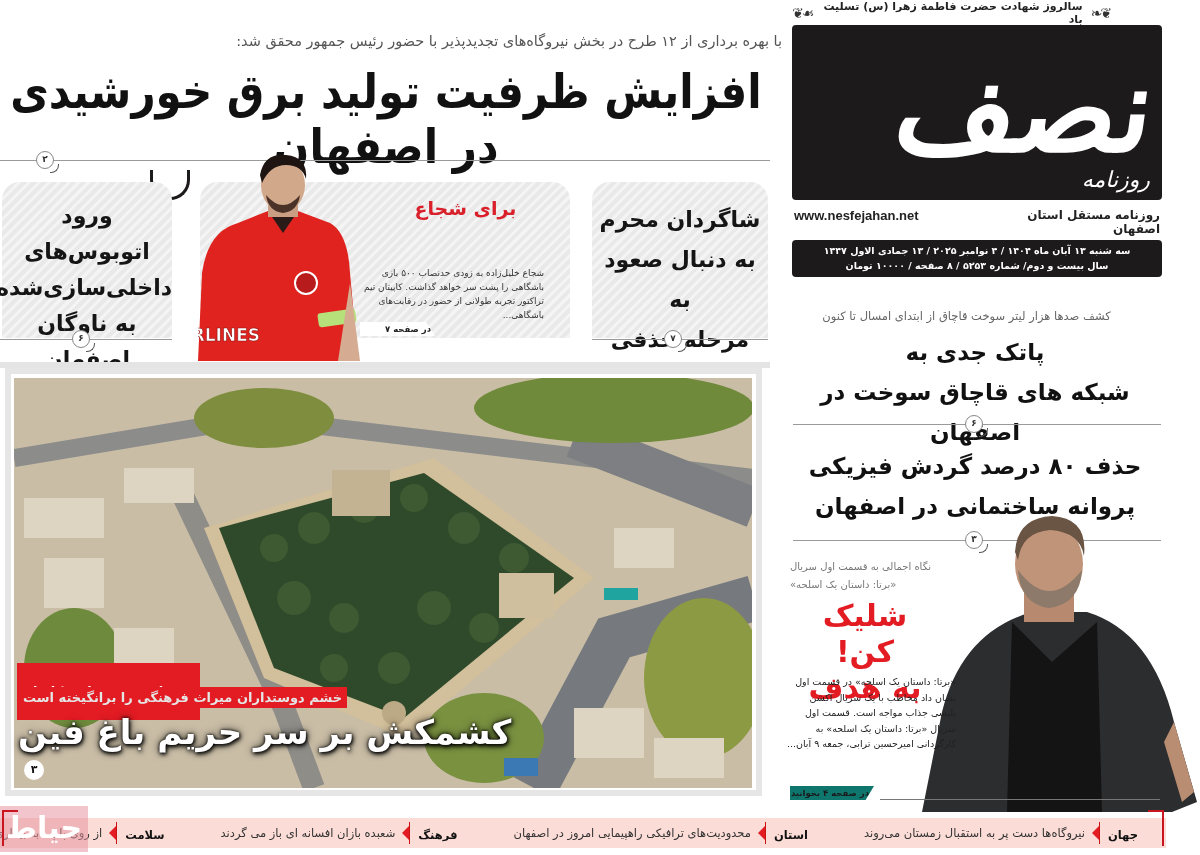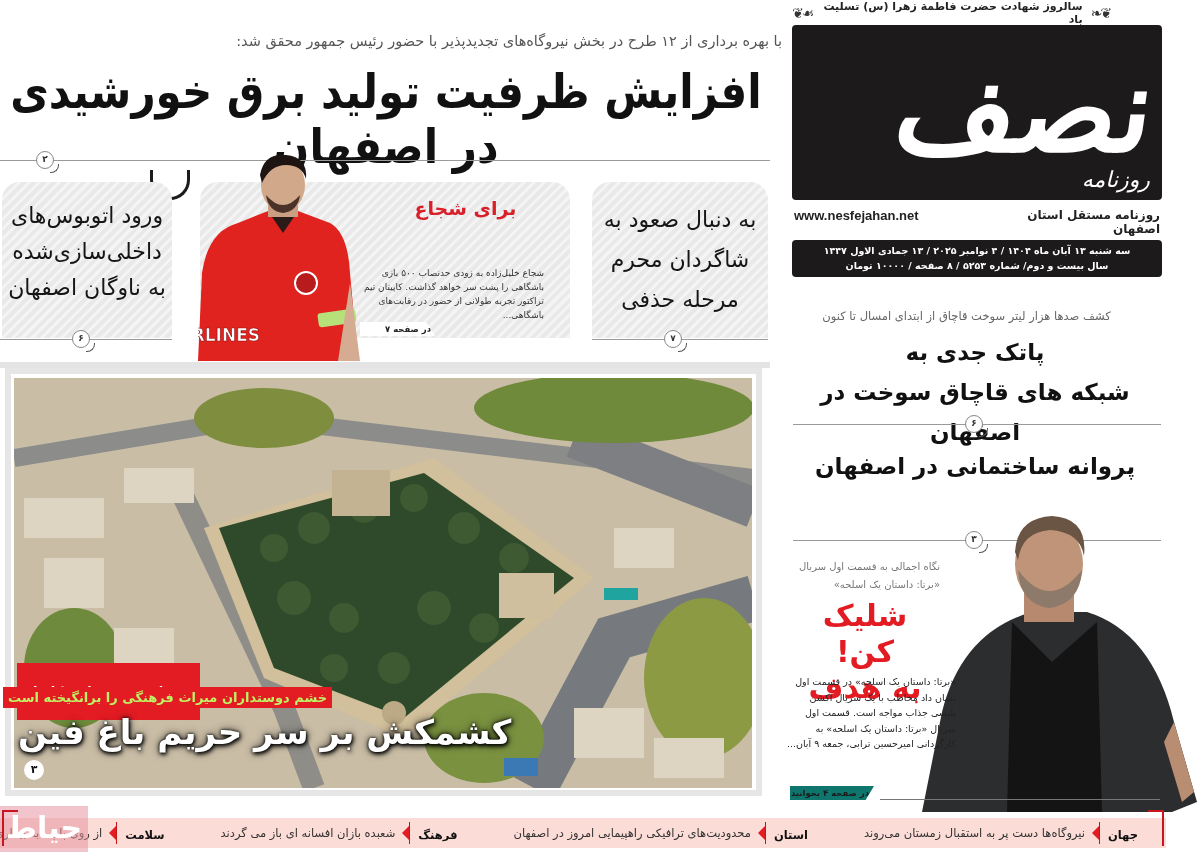--- a/index.html
+++ b/index.html
@@ -22,50 +22,50 @@
   
   .kicker { left: 70px; top: 33px; width: 712px; text-align: right; font-size: 14.5px; color: #555; }
   .headline { left: 0; top: 70px; width: 772px; text-align: center; font-family: "DejaVu Sans", sans-serif; font-size: 42px; font-weight: 900; letter-spacing: -2px; color: #111; transform: scaleY(1.12); }
 
   .hr { background: #9a9a9a; height: 1px; }
   .page-badge { width: 18px; height: 18px; border: 1.5px solid #888; border-radius: 50%; background: #fff; font-size: 9px; text-align: center; line-height: 15px; color: #333; font-weight: bold; }
   .page-badge::after { content: ""; position: absolute; right: -6px; bottom: -5px; width: 8px; height: 8px; border-bottom: 1.5px solid #555; border-right: 1.5px solid #555; border-radius: 0 0 8px 0; }
 
   
   .card { background: repeating-linear-gradient(135deg, #e9e9e9 0px, #e9e9e9 4px, #f4f4f4 4px, #f4f4f4 7px); border-radius: 18px 18px 0 0; }
-  .card-title { font-weight: 400; font-size: 22px; line-height: 34px; text-align: center; color: #151515; }
+  .card-title { font-weight: 700; font-size: 22px; line-height: 34px; text-align: center; color: #151515; }
 
   .card-bus { left: 2px; top: 182px; width: 170px; height: 156px; }
   .card-bus .card-title { padding-top: 16px; font-size: 22px; line-height: 36px; }
 
   .card-player { left: 200px; top: 182px; width: 370px; height: 156px; }
   .player-photo { left: 198px; top: 153px; width: 165px; height: 208px; }
   .player-title { left: 368px; top: 192px; width: 195px; text-align: center; color: #d81f2a; font-weight: 900; font-size: 19px; line-height: 32px; }
   .player-body { left: 352px; top: 266px; width: 192px; text-align: right; font-size: 9px; line-height: 14px; color: #333; }
   .player-more { left: 360px; top: 322px; width: 75px; height: 14px; background: #fff; font-size: 8.5px; font-weight: bold; text-align: right; padding-right: 4px; line-height: 14px; color: #222; clip-path: polygon(0 0, 88% 0, 100% 100%, 0 100%); }
 
   .card-shagerdan { left: 592px; top: 182px; width: 176px; height: 156px; }
   .card-shagerdan .card-title { padding-top: 18px; font-size: 22px; line-height: 40px; }
 
   .sep-band { left: 0; top: 362px; width: 770px; height: 6px; background: #e4e4e4; }
 
   
   .photo-frame { left: 5px; top: 368px; width: 757px; height: 428px; border: 6px solid #e6e6e6; background: #fff; }
   .photo { left: 14px; top: 378px; width: 738px; height: 410px; overflow: hidden; background: #7a8a6a; }
   .photo-label-1 { left: 17px; top: 663px; background: #e31b23; color: #fff; font-weight: bold; font-size: 13px; padding: 19px 5px; line-height: 19px; }
-  .photo-label-2 { left: 3px; top: 687px; background: #e31b23; color: #bef264; font-weight: bold; font-size: 13px; padding: 1px 5px; line-height: 19px; }
+  .photo-label-2 { left: 18px; top: 687px; background: #e31b23; color: #e5e5e5; font-weight: bold; font-size: 13px; padding: 1px 5px; line-height: 19px; }
   .photo-headline { left: 18px; top: 712px; font-weight: 900; font-size: 34px; color: #fff; text-shadow: 0 0 3px #000, 1px 2px 4px #000, 0 0 8px rgba(0,0,0,.8); letter-spacing: -1px; }
   .photo-badge { left: 24px; top: 760px; width: 20px; height: 20px; border-radius: 50%; background: #fff; color: #111; font-size: 11px; font-weight: bold; text-align: center; line-height: 20px; }
 
   
   .rkicker { left: 800px; top: 309px; width: 333px; text-align: center; font-size: 11.5px; color: #666; }
   .rstory1 { left: 795px; top: 332px; width: 360px; text-align: center; font-weight: bold; font-size: 23px; line-height: 40px; color: #111; }
   .rstory2 { left: 795px; top: 446px; width: 360px; text-align: center; font-weight: bold; font-size: 23px; line-height: 40px; color: #111; }
 
-  .sf-kicker { left: 790px; top: 558px; width: 150px; text-align: right; font-size: 10px; color: #777; line-height: 18px; }
+  .sf-kicker { left: 790px; top: 558px; width: 150px; text-align: left; font-size: 10px; color: #777; line-height: 18px; }
   .sf-title { left: 790px; top: 598px; width: 150px; text-align: center; color: #e31b23; font-weight: 900; font-size: 30px; line-height: 36px; }
   .sf-body { left: 786px; top: 674px; width: 170px; text-align: right; font-size: 9.5px; line-height: 15.5px; color: #222; }
   .sf-more { left: 790px; top: 786px; width: 84px; height: 14px; background: #0f766e; font-size: 8.5px; font-weight: bold; line-height: 14px; text-align: right; padding-right: 5px; clip-path: polygon(0 0, 100% 0, 90% 100%, 0 100%); }
   .actor-photo { left: 912px; top: 512px; width: 285px; height: 300px; }
 
   
   .ticker { left: 0; top: 818px; width: 1166px; height: 30px; background: #fbdcd6; display: flex; align-items: center; flex-direction: row; }
   .tick-cat { font-weight: 900; font-size: 11.5px; color: #111; padding: 0 8px; border-left: 1.5px solid #c11; height: 22px; line-height: 26px; position: relative; }
   .tick-cat::before { content: ""; position: absolute; left: -8px; top: 4px; border-right: 7px solid #e31b23; border-top: 7px solid transparent; border-bottom: 7px solid transparent; }
   .tick-text { font-size: 11.5px; color: #333; padding: 0 14px 0 48px; white-space: nowrap; }
@@ -123,22 +123,22 @@
   <path d="M62 22 Q66 0 88 2 Q110 4 108 26 Q104 12 88 12 Q72 12 64 30 Z" fill="#1e1512"></path>
   <path d="M68 42 Q85 62 102 42 Q100 58 85 60 Q70 58 68 42 Z" fill="#4a3228"></path>
   <circle cx="108" cy="130" r="11" fill="#b81b1b" stroke="#fff" stroke-width="2"></circle>
   <rect x="120" y="158" width="38" height="14" rx="3" fill="#b6e07a" transform="rotate(-8 139 165)"></rect>
   <text x="62" y="188" font-family="DejaVu Sans, sans-serif" font-size="17" font-weight="bold" fill="#fff" stroke="#8a1010" stroke-width=".6">ATA AIRLINES</text>
   <path d="M152 130 L162 208 L140 208 Z" fill="#d5ac92"></path>
 </svg>
 
 <div class="abs card card-shagerdan">
   <div class="card-title">
+    <div>شاگردان محرم</div>
     <div>به دنبال صعود به</div>
-    <div>شاگردان محرم</div>
     <div>مرحله حذفی</div>
   </div>
 </div>
 <div class="abs hr" style="left:592px;top:339px;width:176px;"></div>
 <div class="abs page-badge" style="left:664px;top:330px;">۷</div>
 
 <div class="abs sep-band"></div>
 
 <div class="abs photo-frame"></div>
 <svg class="abs photo" viewBox="0 0 738 410" preserveAspectRatio="none" xmlns="http://www.w3.org/2000/svg">
@@ -195,20 +195,21 @@
 
 <div class="abs rkicker">کشف صدها هزار لیتر سوخت قاچاق از ابتدای امسال تا کنون</div>
 <div class="abs rstory1">
   <div>پاتک جدی به</div>
   <div>شبکه های قاچاق سوخت در اصفهان</div>
 </div>
 <div class="abs hr" style="left:793px;top:424px;width:368px;"></div>
 <div class="abs page-badge" style="left:965px;top:415px;">۶</div>
 
 <div class="abs rstory2">
+  <div>حذف ۸۰ درصد گردش فیزیکی</div>
   <div>پروانه ساختمانی در اصفهان</div>
 </div>
 <div class="abs hr" style="left:793px;top:540px;width:368px;"></div>
 <div class="abs page-badge" style="left:965px;top:531px;">۳</div>
 
 <svg class="abs actor-photo" viewBox="0 0 285 300" xmlns="http://www.w3.org/2000/svg">
   <path d="M10 300 L30 200 Q50 120 120 100 L175 100 Q240 120 262 210 L285 290 L260 300 Z" fill="#2c2d2f"></path>
   <path d="M100 110 L140 150 L185 110 L190 300 L95 300 Z" fill="#151414"></path>
   <rect x="112" y="70" width="50" height="40" fill="#b78a70"></rect>
   <ellipse cx="137" cy="52" rx="34" ry="42" fill="#c09478"></ellipse>

